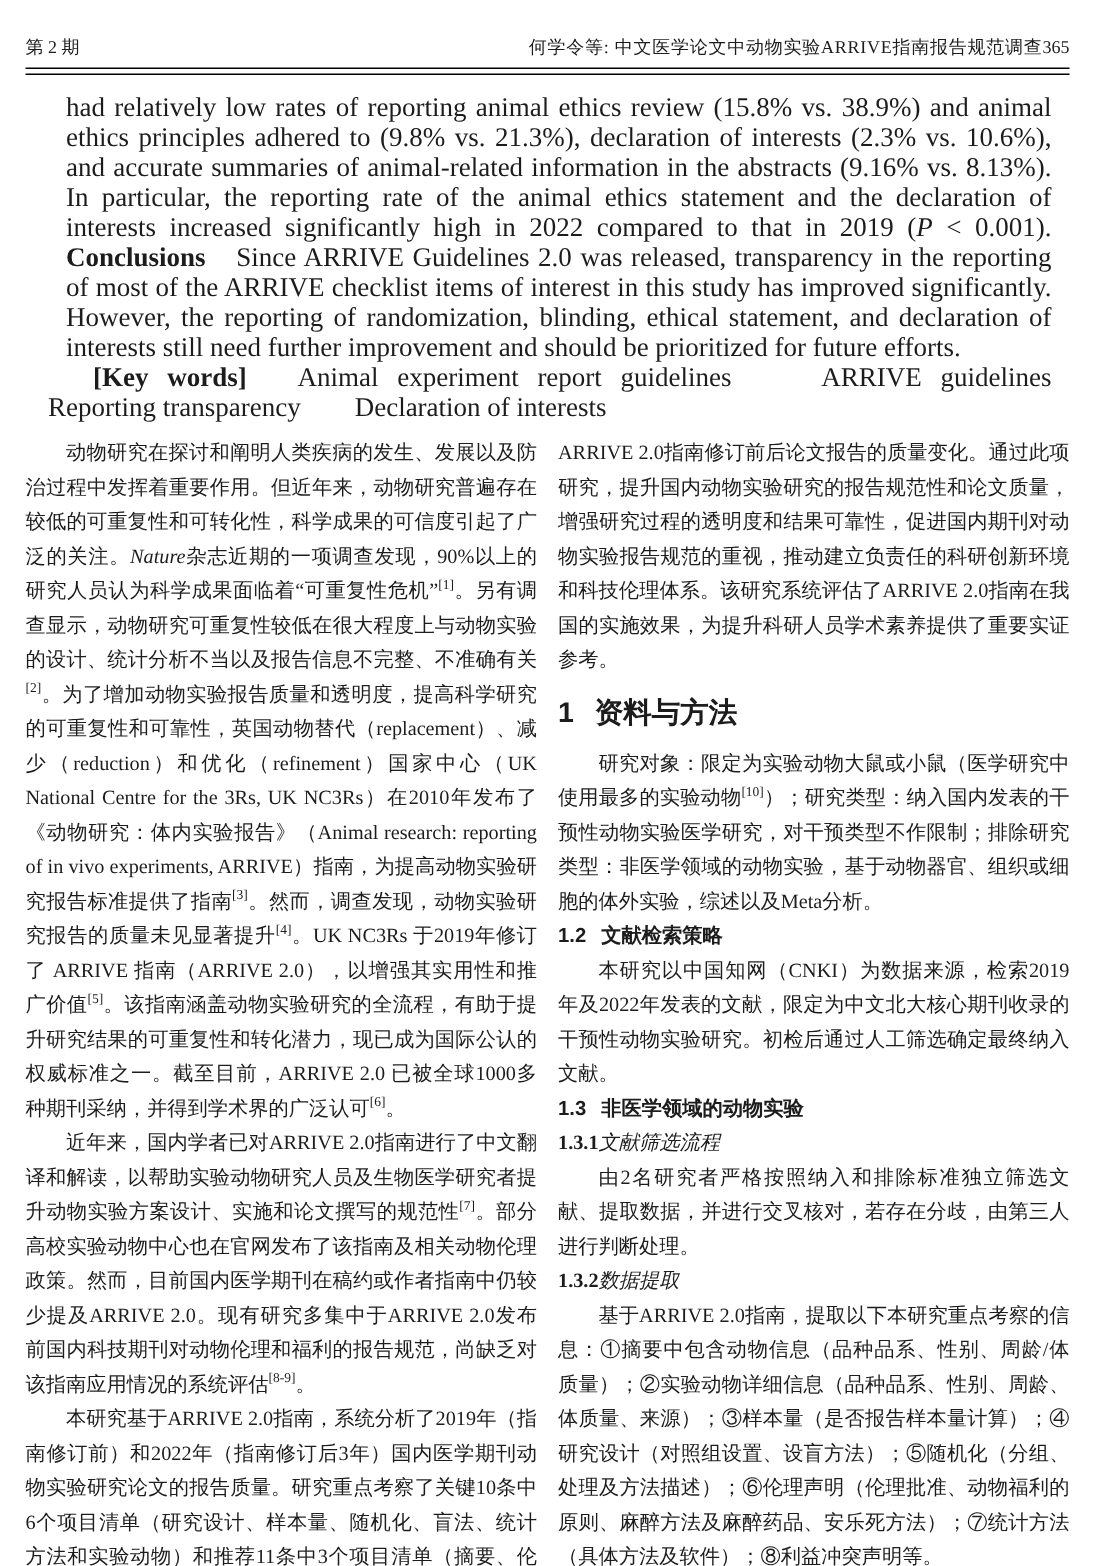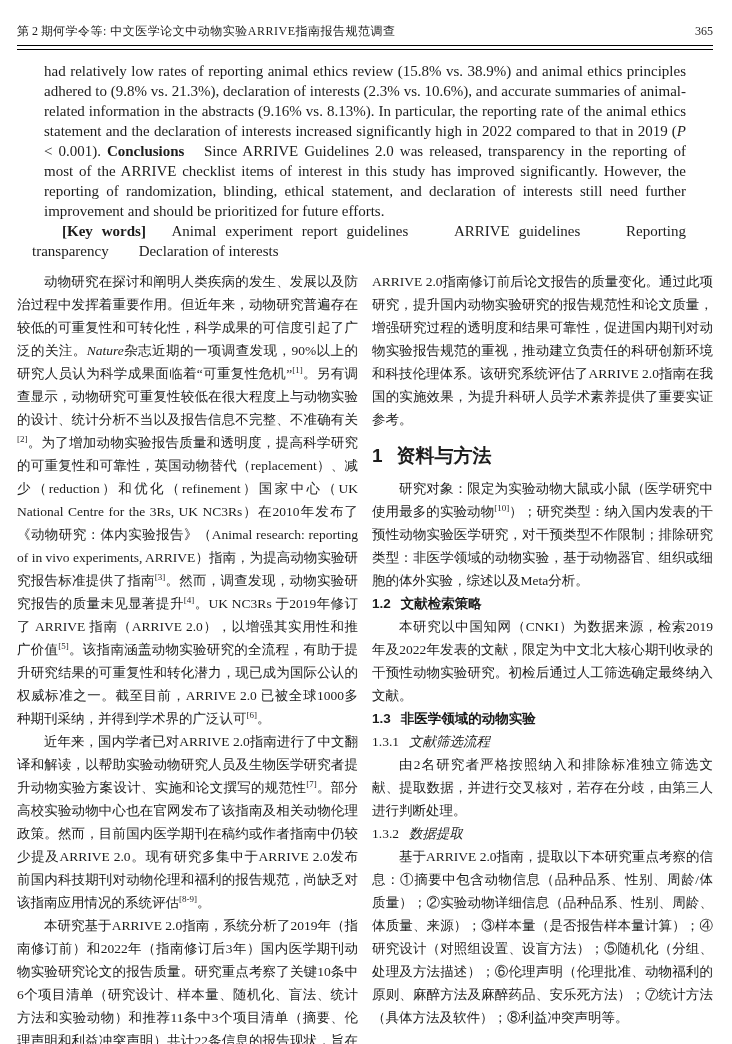--- a/index.html
+++ b/index.html
@@ -2,43 +2,43 @@
 <html><head>
 <meta charset="utf-8">
 <style>
   html,body{margin:0;padding:0;background:#ffffff;}
   body{width:732px;height:1044px;overflow:hidden;color:#1c1c1c;
        font-family:"Liberation Serif","DejaVu Serif",serif;}
   .page{box-sizing:border-box;width:732px;height:814px;padding:24px 19px 0 17px;}
   
   .running-header{display:flex;align-items:baseline;font-size:12px;line-height:15px;}
   .rh-issue{white-space:nowrap;}
-  .rh-title{flex:1;text-align:left;letter-spacing:.5px;}
+  .rh-title{flex:1;text-align:right;letter-spacing:.5px;}
   .rh-page{white-space:nowrap;}
   .header-rule{margin-top:6px;height:3px;border-top:1.5px solid #000;border-bottom:1px solid #000;}
   
-  .abstract{margin:11px 27px 0 27px;font-size:15px;line-height:20px;text-align:justify;}
+  .abstract{margin:11px 12px 0 27px;font-size:18px;line-height:20px;text-align:justify;}
   .abstract p.para{margin:0;}
   .abstract p.kwline{margin:0 0 0 -12px;text-indent:30px;}
   
   .columns{display:flex;gap:14px;margin-top:9px;}
   .col{flex:1;min-width:0;font-size:13.5px;line-height:23px;text-align:justify;}
   p.para{margin:0;}
   p.indent{text-indent:2em;}
   sup{font-size:9px;line-height:0;vertical-align:super;}
   .b{font-weight:bold;}
   .i{font-style:italic;}
   .sec1{font-family:"Liberation Sans","DejaVu Sans",sans-serif;font-weight:bold;
         font-size:19px;line-height:22px;margin:14px 0 10px 0;}
   .sec1 .secnum{margin-right:14px;}
   .sec2{font-family:"Liberation Sans","DejaVu Sans",sans-serif;font-weight:bold;
         font-size:13.5px;line-height:23px;}
   .sec2 .secnum{margin-right:10px;}
   .sec3{font-size:13.5px;line-height:23px;}
-  .sec3 .secnum{font-weight:normal;margin-right:10px;}
+  .sec3 .secnum{font-weight:bold;}
   .sec3 .sectitle{font-style:italic;}
 </style>
 </head>
 <body>
 
 <div class="page">
 
   <div class="running-header">
     <span class="rh-issue">第 2 期</span>
     <span class="rh-title">何学令等: 中文医学论文中动物实验ARRIVE指南报告规范调查</span>

